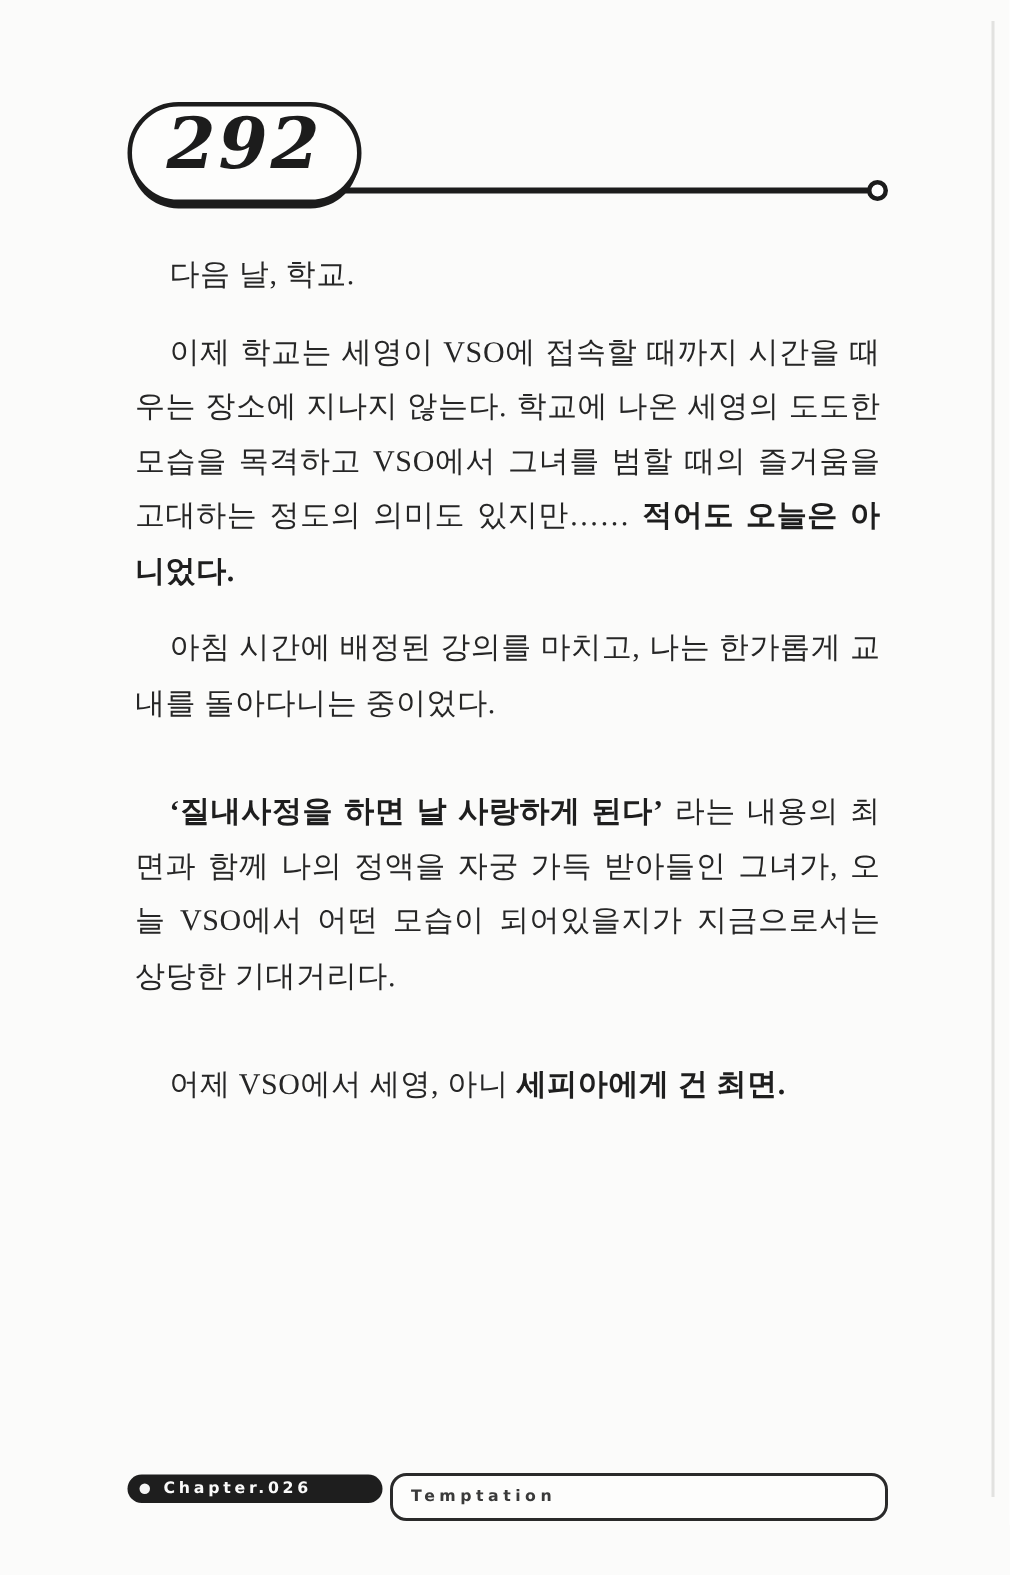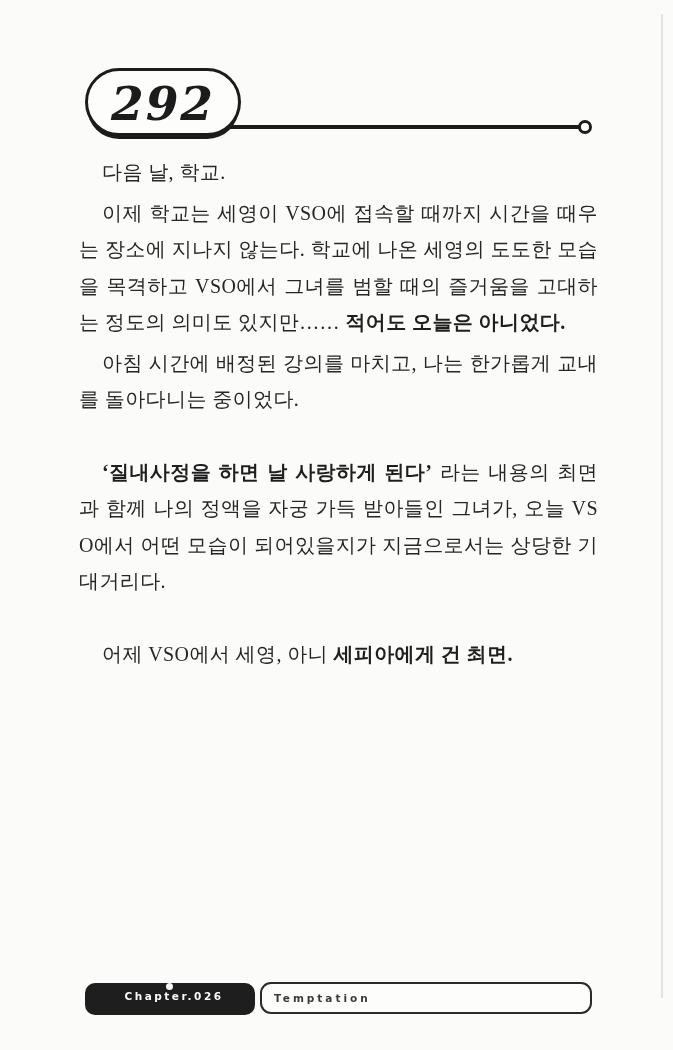--- a/index.html
+++ b/index.html
@@ -15,21 +15,21 @@
 
   
   .badge {
     position: absolute;
     left: 85px; top: 68px;
     width: 150px; height: 62px;
     background: #fdfdfc;
     border: 3.5px solid #1c1c1c;
     border-radius: 34px;
     box-shadow: 0 5px 0 -2px #1c1c1c;
-    display: flex; align-items: flex-end; justify-content: center;
+    display: flex; align-items: flex-start; justify-content: center;
     z-index: 2;
   }
   .badge .num {
     font-family: "DejaVu Serif", serif;
     font-style: italic;
     font-weight: 700;
     font-size: 47px;
     letter-spacing: 2px;
     color: #1c1c1c;
     transform: translateY(-2px);
@@ -55,35 +55,34 @@
   .bodytext {
     position: absolute;
     left: 75px; top: 150px;
     width: 527px;
     font-size: 20px;
     line-height: 36.5px;
     letter-spacing: 0.4px;
     text-align: justify;
     word-break: break-all;
   }
-  .bodytext p { margin: 4px; text-indent: 1.15em; }
+  .bodytext p { margin: 15px; text-indent: 1.15em; }
   .bodytext p.gap { margin-top: 36px; }
   .bodytext b { font-weight: 700; color: #1e1e1e; }
 
   
   .chapter-pill {
     position: absolute;
     left: 85px; top: 983px;
-    width: 170px; height: 32px;
+    width: 170px; height: 19px;
     background: #1e1e1e;
     border-radius: 10px;
     display: flex; align-items: center;
     box-sizing: border-box;
     padding-left: 8px;
-    flex-direction: column;
   }
   .chapter-pill .dot {
     width: 7px; height: 7px;
     border-radius: 50%;
     background: #f5f5f5;
     margin-right: 9px;
     flex: 0 0 auto;
   }
   .chapter-pill .label {
     font-family: "DejaVu Sans", "Liberation Sans", sans-serif;

